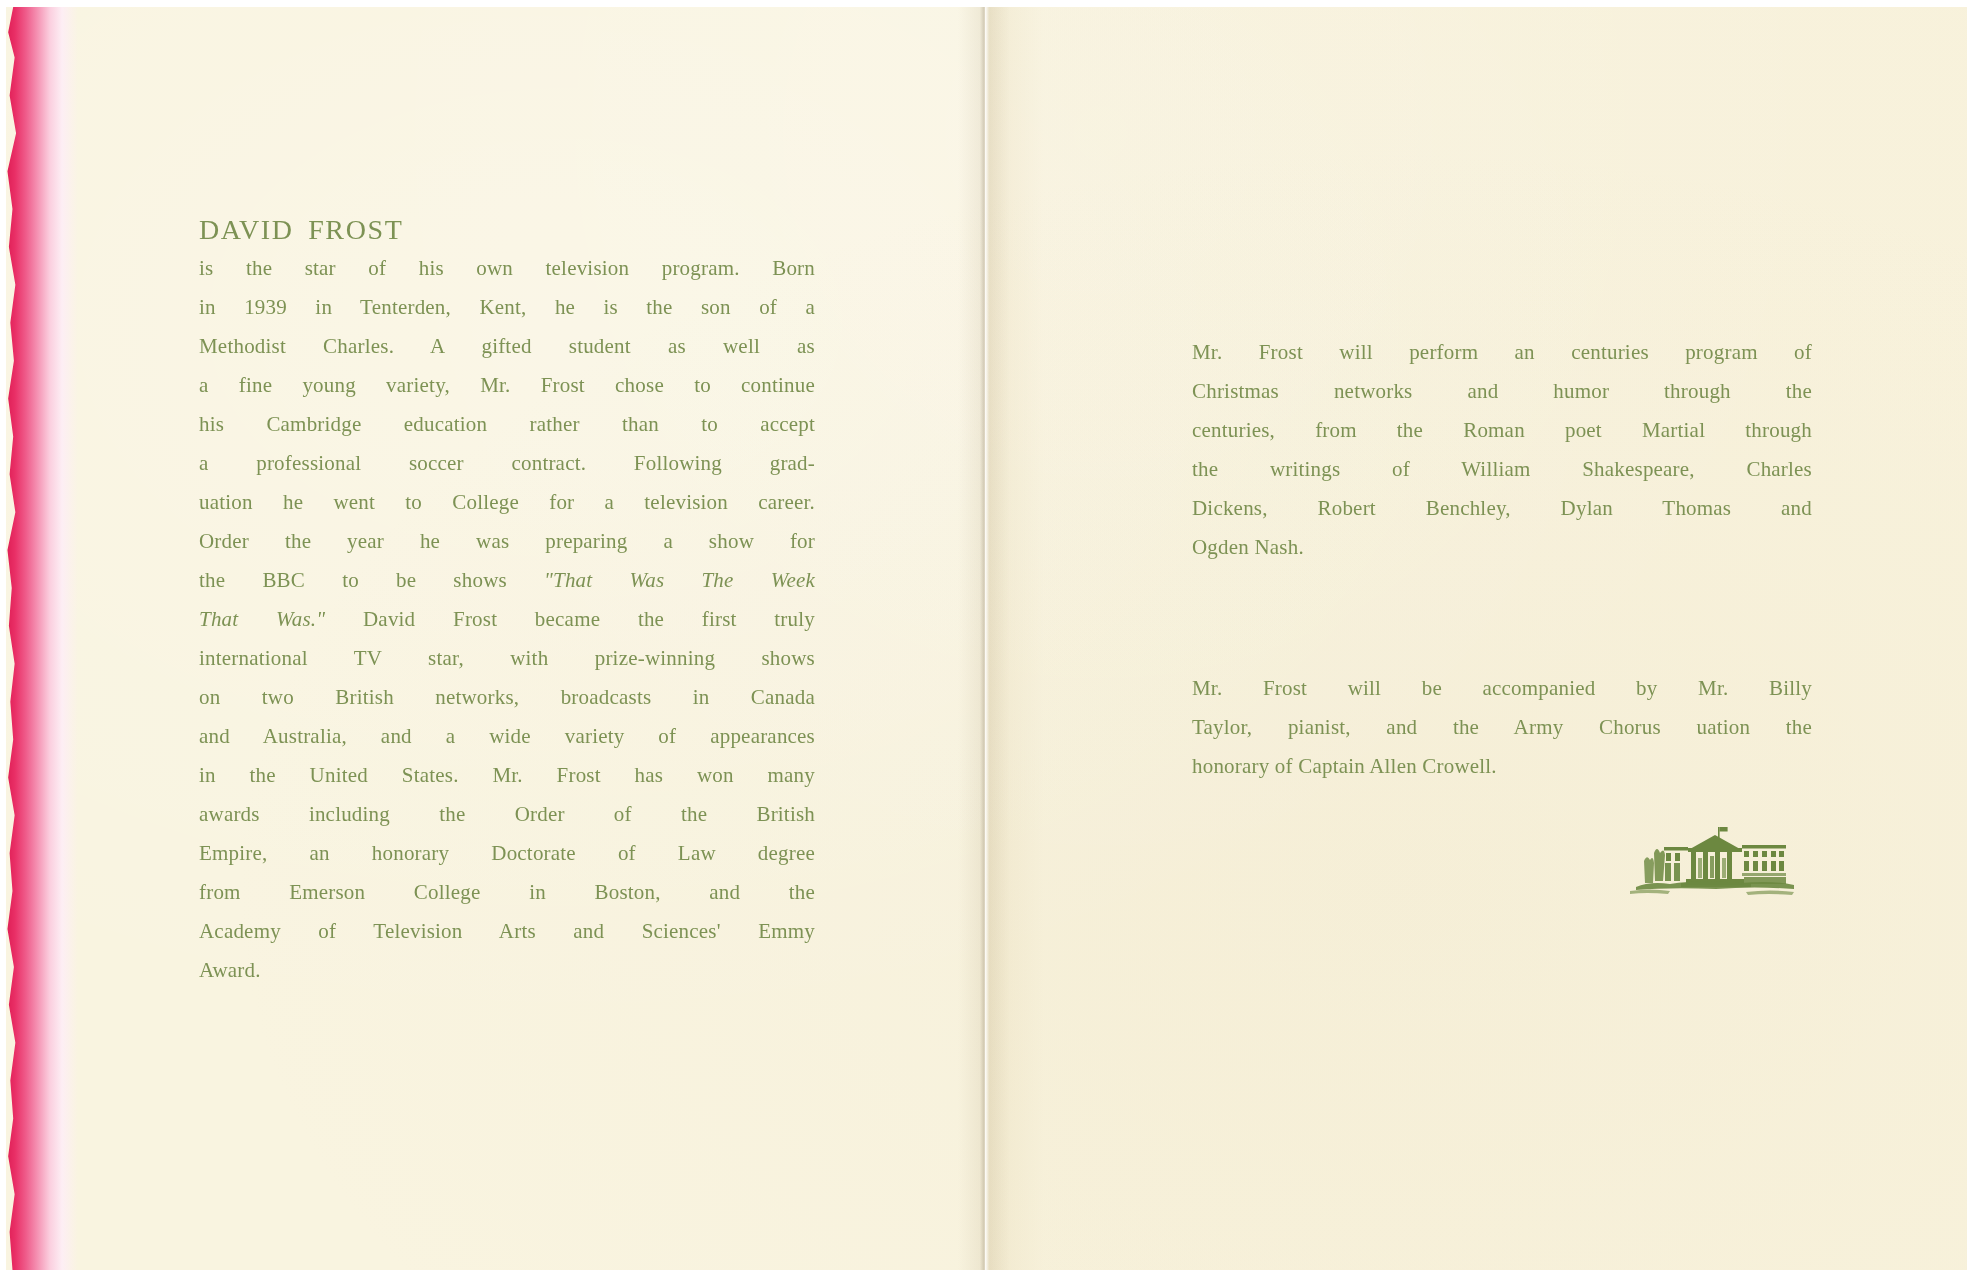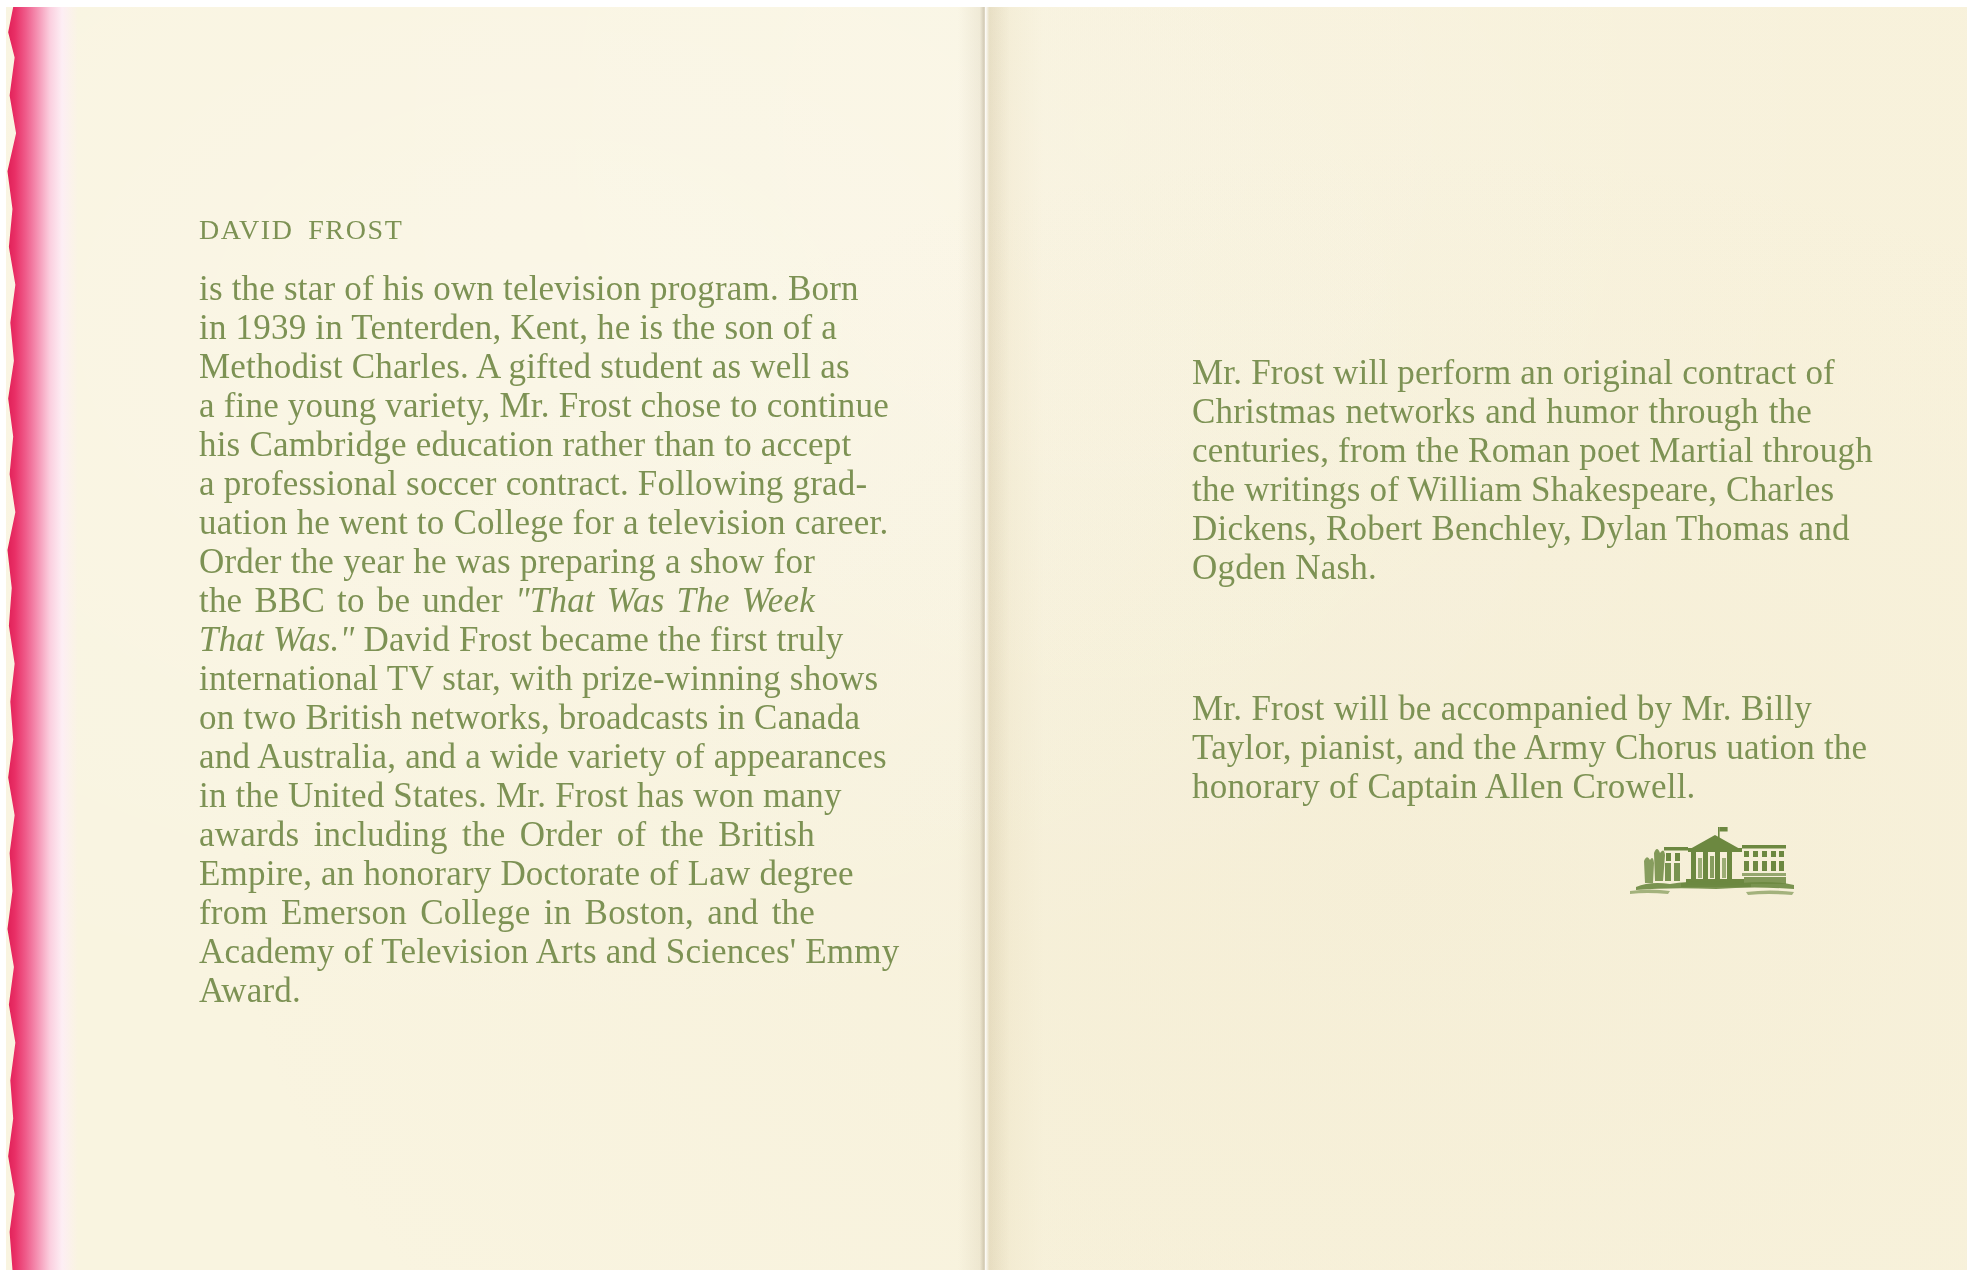--- a/index.html
+++ b/index.html
@@ -77,24 +77,23 @@
       10% 0%, 3% 2%, 12% 4%, 5% 7%, 14% 10%, 2% 13%, 9% 16%, 4% 19%,
       13% 22%, 6% 25%, 11% 28%, 3% 31%, 10% 34%, 5% 37%, 13% 40%, 2% 43%,
       8% 46%, 4% 49%, 12% 52%, 6% 55%, 10% 58%, 3% 61%, 12% 64%, 5% 67%,
       9% 70%, 2% 73%, 11% 76%, 4% 79%, 13% 82%, 6% 85%, 10% 88%, 3% 91%,
       12% 94%, 5% 97%, 9% 100%, 100% 100%, 100% 0%);
   }
   
   .textblock {
     position: absolute;
     color: #7d9254;
-    font-size: 35px;
+    font-size: 21px;
     line-height: 39px;
     letter-spacing: 0.2px;
-    margin-top: 20px;
   }
   .textblock .text-line {
     text-align: justify;
     text-align-last: justify;
     height: 39px;
     white-space: nowrap;
   }
   .textblock .text-line.last {
     text-align-last: left;
   }
@@ -135,35 +134,35 @@
 
     <div class="textblock" id="left-body">
         <div class="text-line">is the star of his own television program. Born</div>
         <div class="text-line">in 1939 in Tenterden, Kent, he is the son of a</div>
         <div class="text-line">Methodist Charles. A gifted student as well as</div>
         <div class="text-line">a fine young variety, Mr. Frost chose to continue</div>
         <div class="text-line">his Cambridge education rather than to accept</div>
         <div class="text-line">a professional soccer contract. Following grad-</div>
         <div class="text-line">uation he went to College for a television career.</div>
         <div class="text-line">Order the year he was preparing a show for</div>
-        <div class="text-line"><span>the BBC to be under </span><span class="it">"That Was The Week</span></div>
+        <div class="text-line"><span>the BBC to be shows </span><span class="it">"That Was The Week</span></div>
         <div class="text-line"><span class="it">That Was."</span><span> David Frost became the first truly</span></div>
         <div class="text-line">international TV star, with prize-winning shows</div>
         <div class="text-line">on two British networks, broadcasts in Canada</div>
         <div class="text-line">and Australia, and a wide variety of appearances</div>
         <div class="text-line">in the United States. Mr. Frost has won many</div>
         <div class="text-line">awards including the Order of the British</div>
         <div class="text-line">Empire, an honorary Doctorate of Law degree</div>
         <div class="text-line">from Emerson College in Boston, and the</div>
         <div class="text-line">Academy of Television Arts and Sciences' Emmy</div>
         <div class="text-line last">Award.</div>
       </div>
 
     <div class="textblock" id="right-para1">
-        <div class="text-line">Mr. Frost will perform an original contract of</div>
+        <div class="text-line">Mr. Frost will perform an centuries program of</div>
         <div class="text-line">Christmas networks and humor through the</div>
         <div class="text-line">centuries, from the Roman poet Martial through</div>
         <div class="text-line">the writings of William Shakespeare, Charles</div>
         <div class="text-line">Dickens, Robert Benchley, Dylan Thomas and</div>
         <div class="text-line last">Ogden Nash.</div>
       </div>
 
     <div class="textblock" id="right-para2">
         <div class="text-line">Mr. Frost will be accompanied by Mr. Billy</div>
         <div class="text-line">Taylor, pianist, and the Army Chorus uation the</div>

